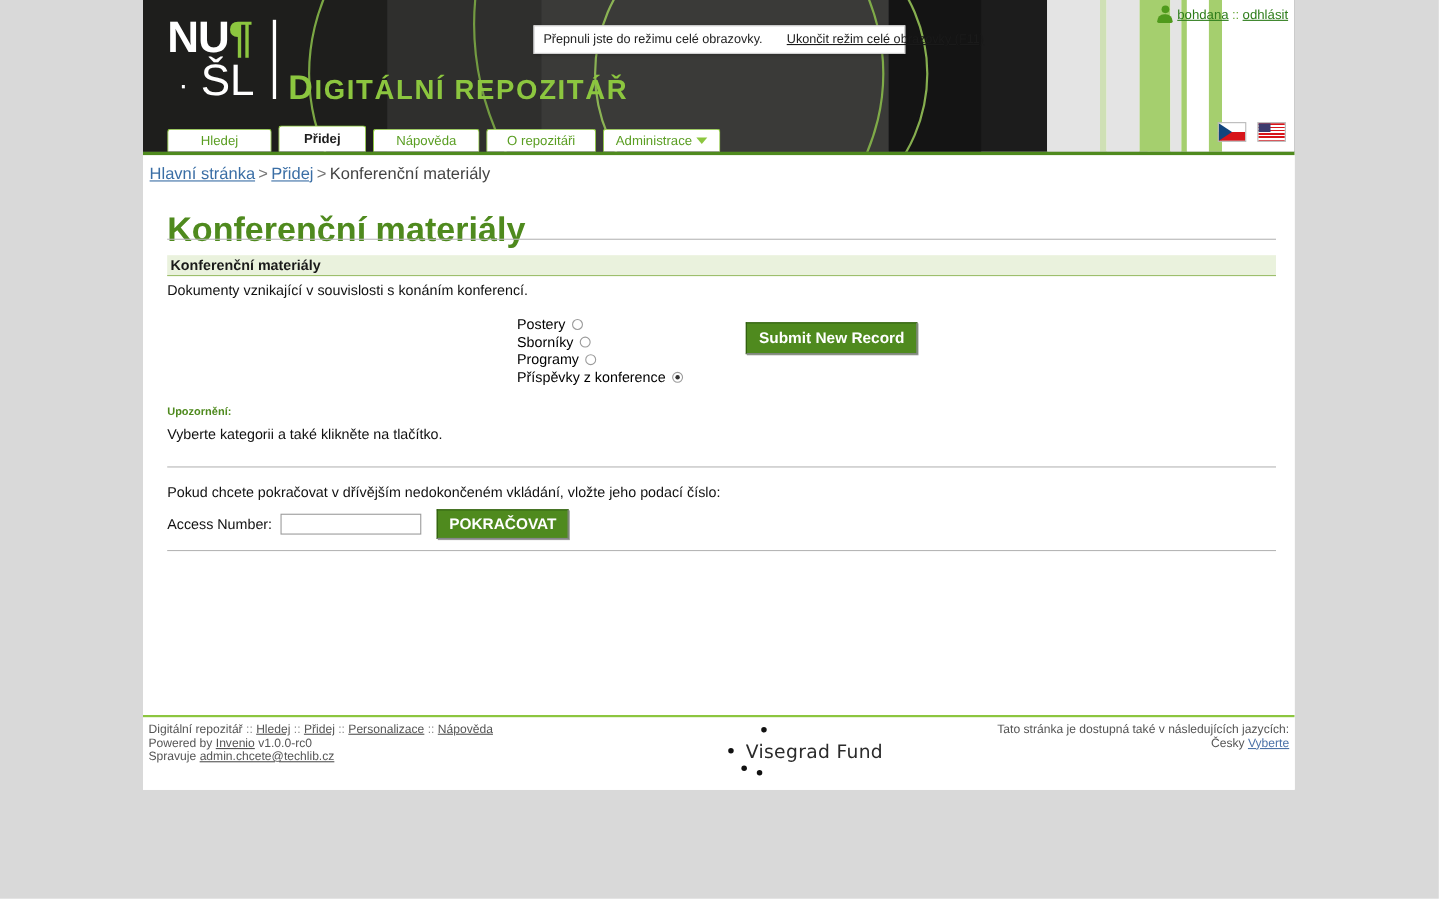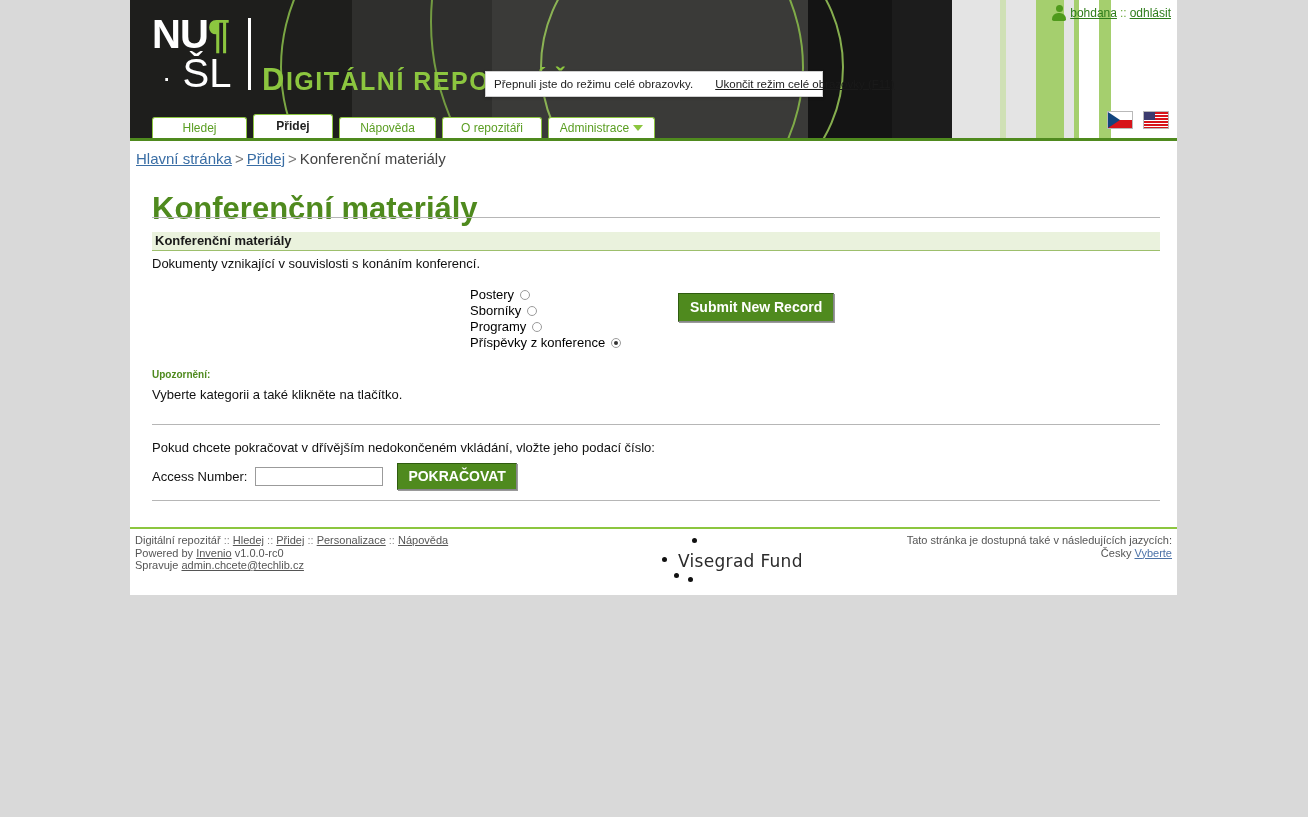--- a/index.html
+++ b/index.html
@@ -17,21 +17,21 @@
     overflow: hidden;
     position: relative;
   }
 
   
   #page {
     position: absolute;
     left: 130px;
     top: 0;
     width: 1047px;
-    height: 595px;
+    height: 718px;
     background: #ffffff;
     overflow: hidden;
   }
 
   
   #header {
     position: relative;
     height: 138px;
     background: #1c1c1c;
     overflow: hidden;
@@ -223,21 +223,20 @@
     background: #ffffff;
     border: 1px solid #cfcfcf;
     box-shadow: 0 1px 3px rgba(0,0,0,.25);
     z-index: 40;
     font-size: 11.5px;
     color: #222;
     display: flex;
     align-items: center;
     padding: 0 8px;
     box-sizing: border-box;
-    margin-top: 48px;
   }
   #fs-notice .msg { white-space: nowrap; }
   #fs-notice .act {
     margin-left: 22px;
     color: #1a1a1a;
     text-decoration: underline;
     white-space: nowrap;
     cursor: pointer;
   }
 

